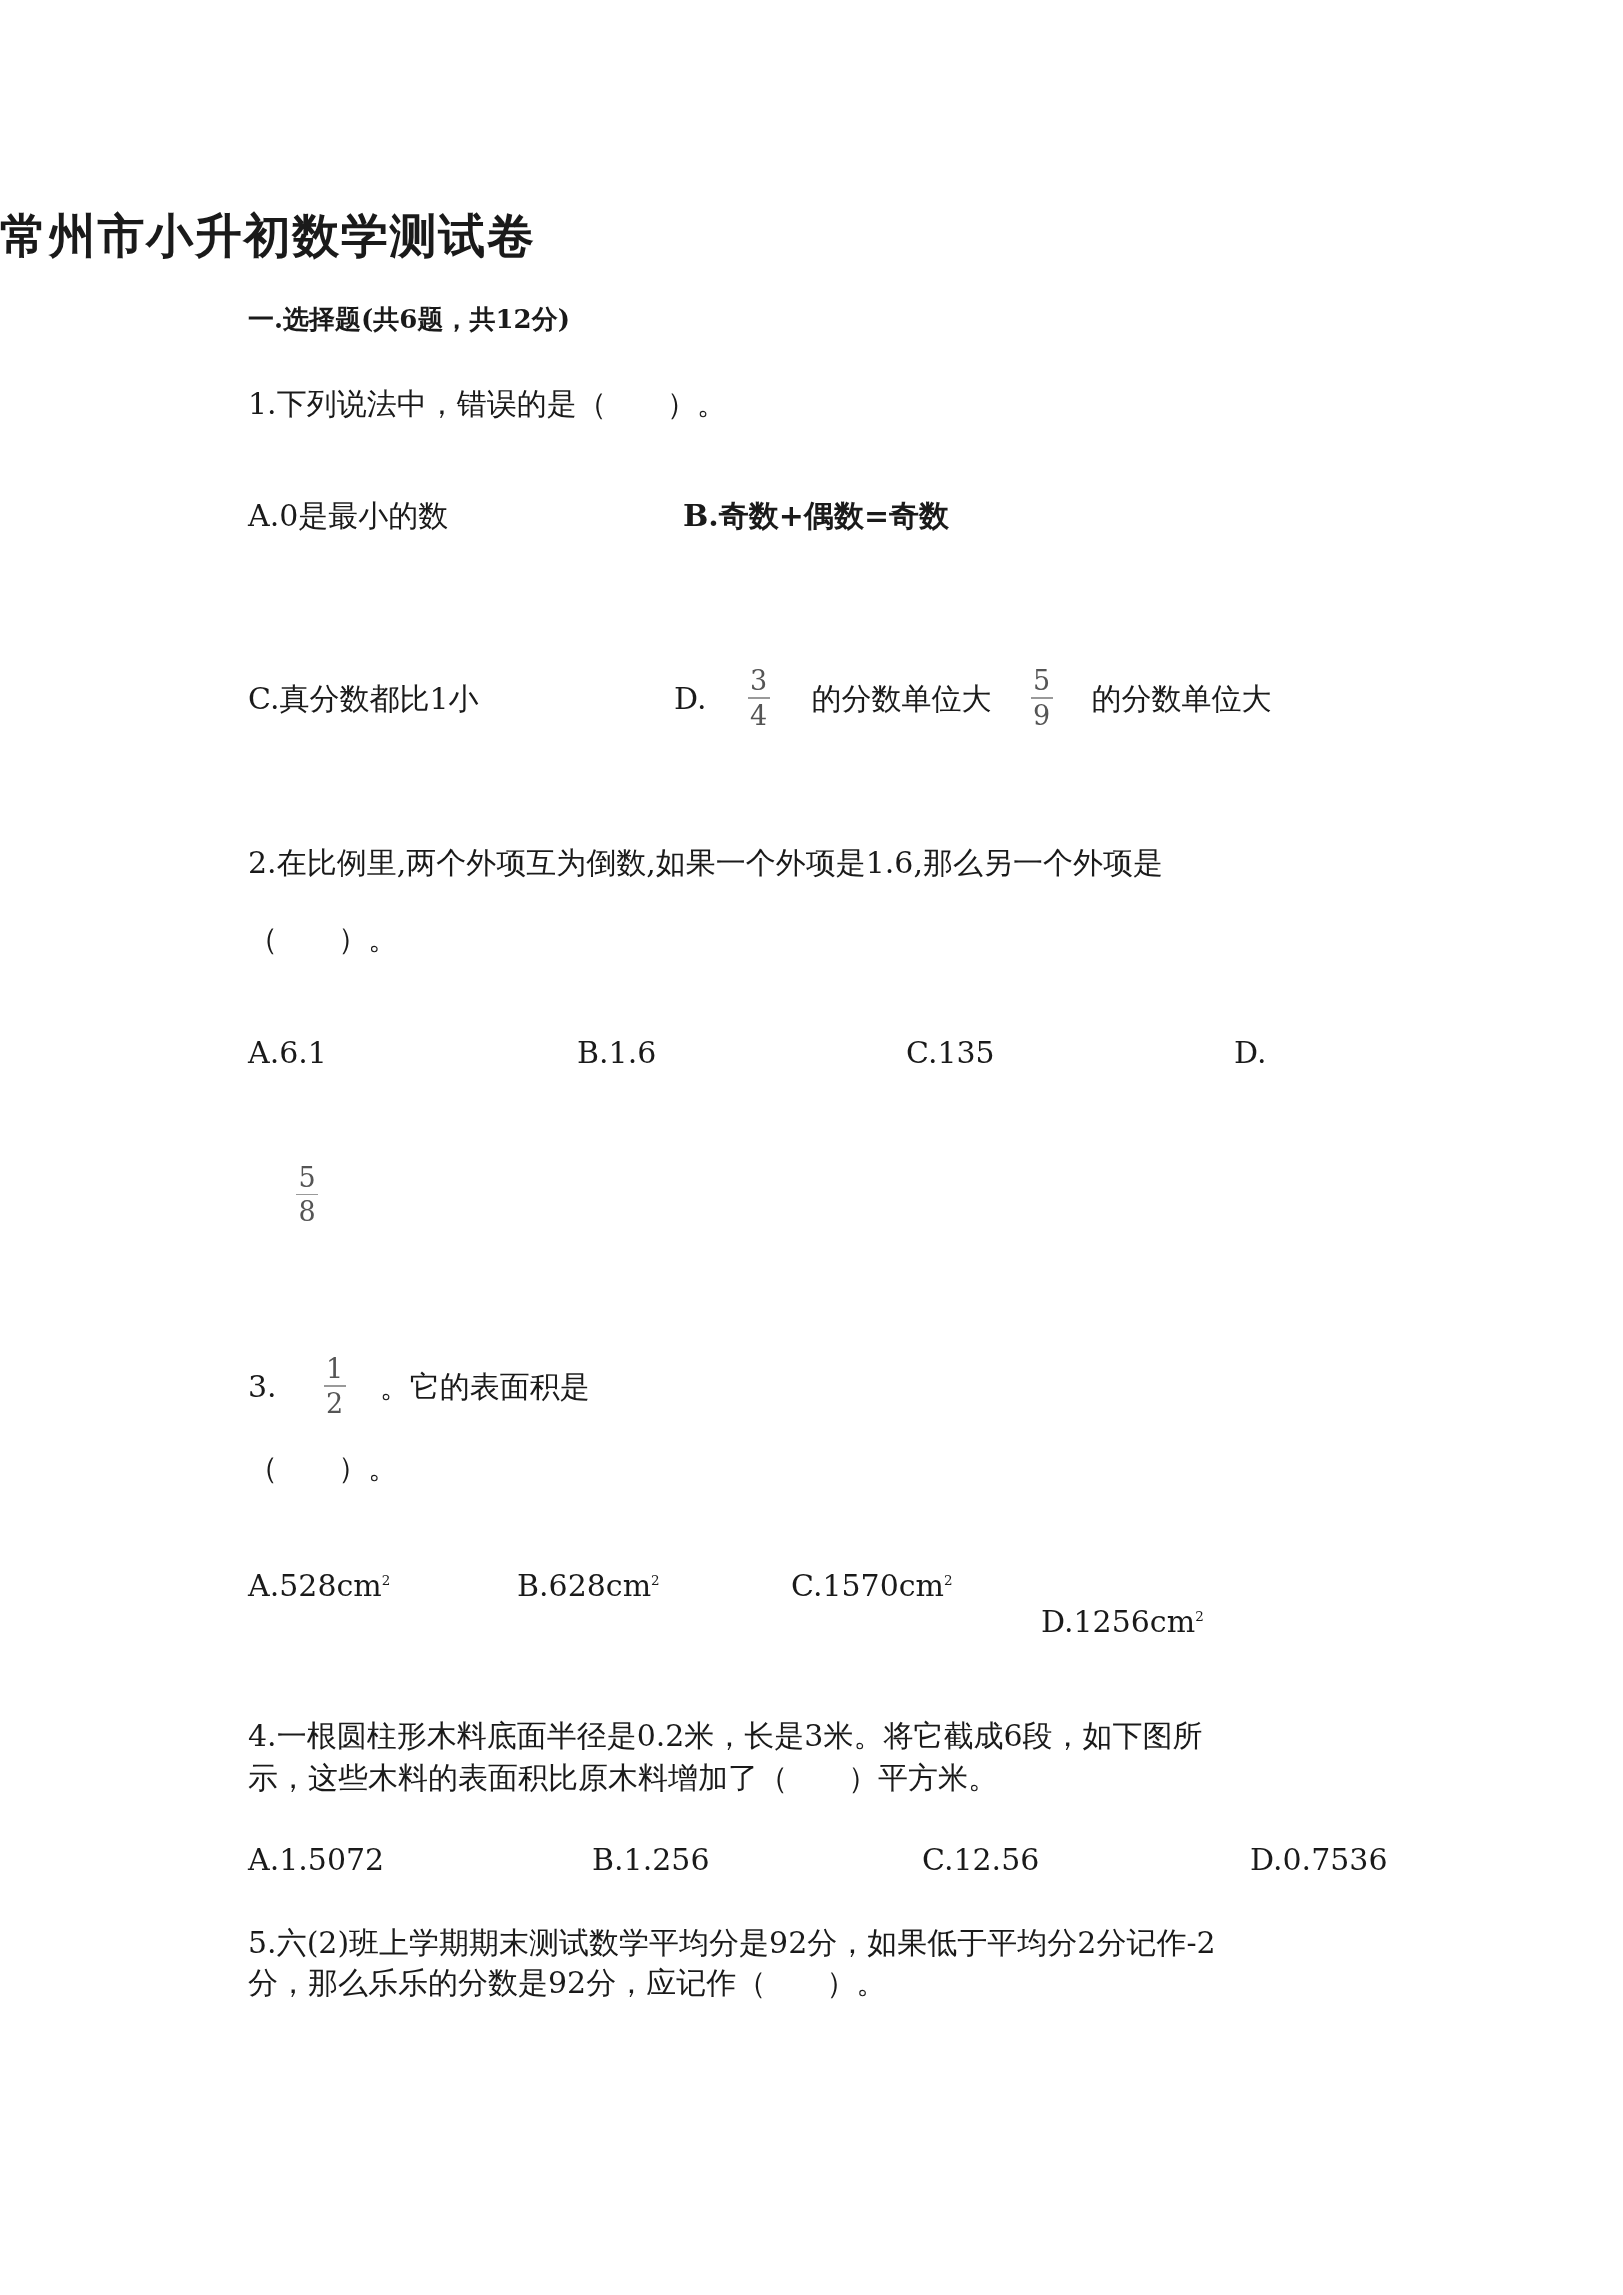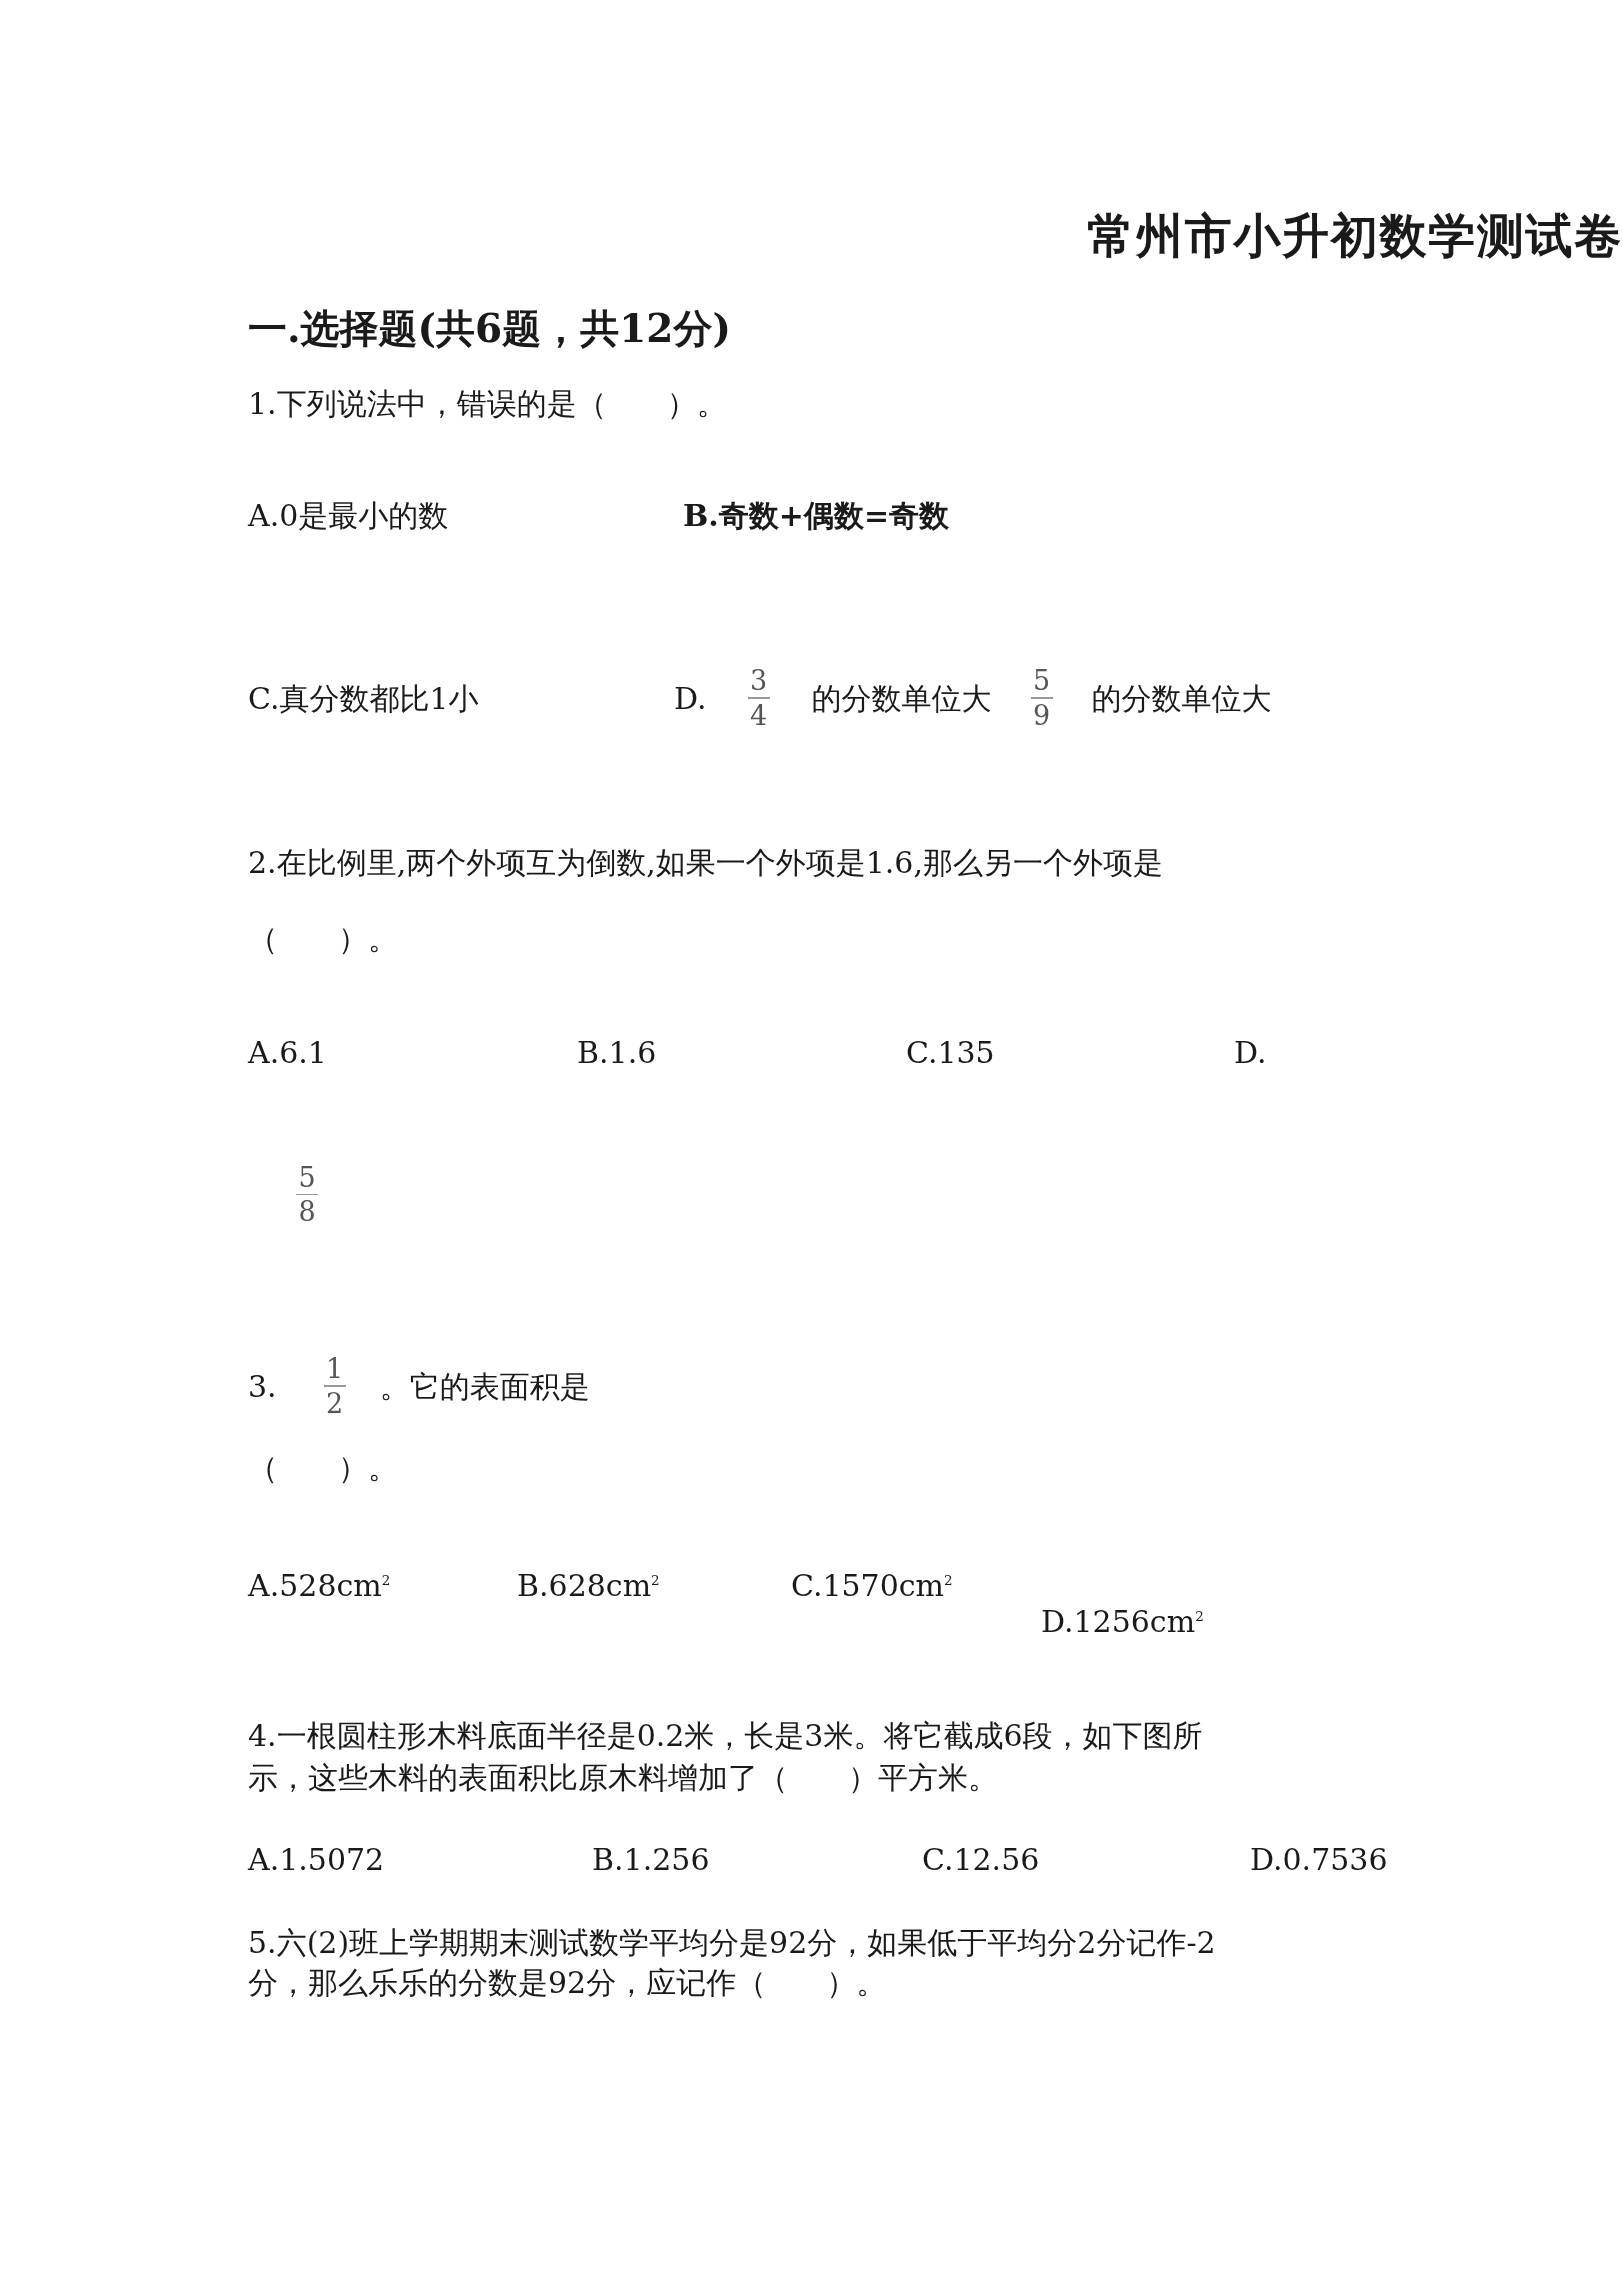--- a/index.html
+++ b/index.html
@@ -1,20 +1,20 @@
 <!DOCTYPE html>
 <html style="font-size:13.5px"><head>
 <meta charset="utf-8">
 <style>
   html, body { margin: 0; padding: 0; background: #ffffff; }
   body { width: 1623px; height: 2295px; position: relative; overflow: hidden;
          font-family: "DejaVu Serif", "Liberation Serif", serif; color: #1a1a1a; }
   .abs { position: absolute; white-space: nowrap; }
-  .title { left: 0; width: 1623px; text-align: right; top: 205px; font-size: 47px; font-weight: bold; letter-spacing: 1.7px; }
-  .section { left: 248px; top: 302px; font-size: 39px; font-weight: bold; }
+  .title { left: 0; width: 1623px; text-align: left; top: 205px; font-size: 47px; font-weight: bold; letter-spacing: 1.7px; }
+  .section { left: 248px; top: 302px; font-size: 26px; font-weight: bold; }
   .q { font-size: 30px; line-height: 37px; }
   .opt { font-size: 30px; line-height: 37px; }
   .frac { display: inline-flex; flex-direction: column; align-items: center; font-family: "DejaVu Serif", serif;
           font-size: 27px; line-height: 29px; color: #555; vertical-align: middle; }
   .frac .bar { width: 22px; height: 1.7px; background: #999; margin: 1.7px 0; }
   .sup { font-size: 13.5px; vertical-align: super; }
 </style>
 </head>
 <body>
 

